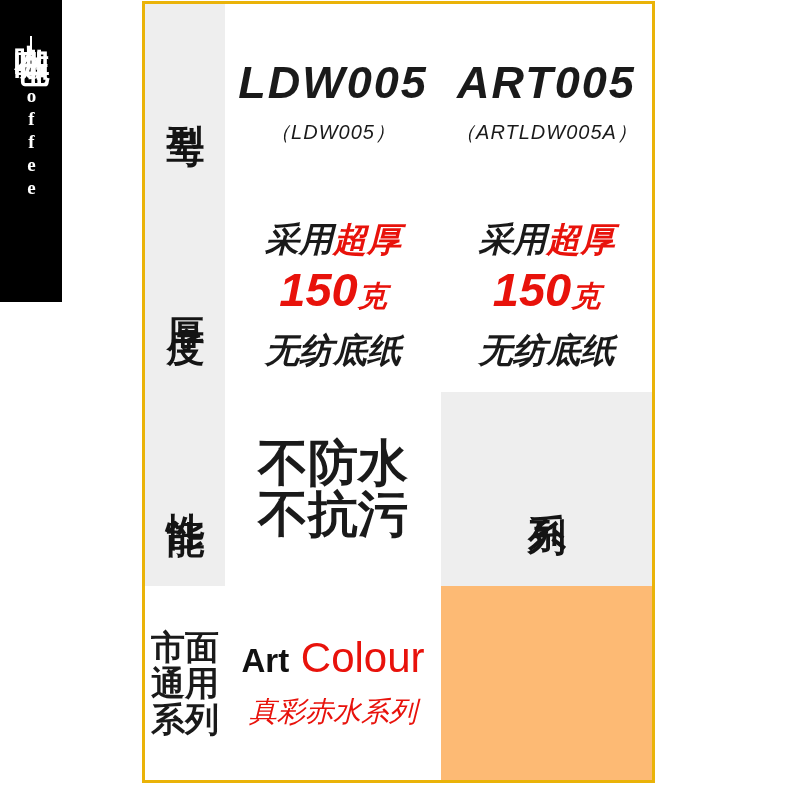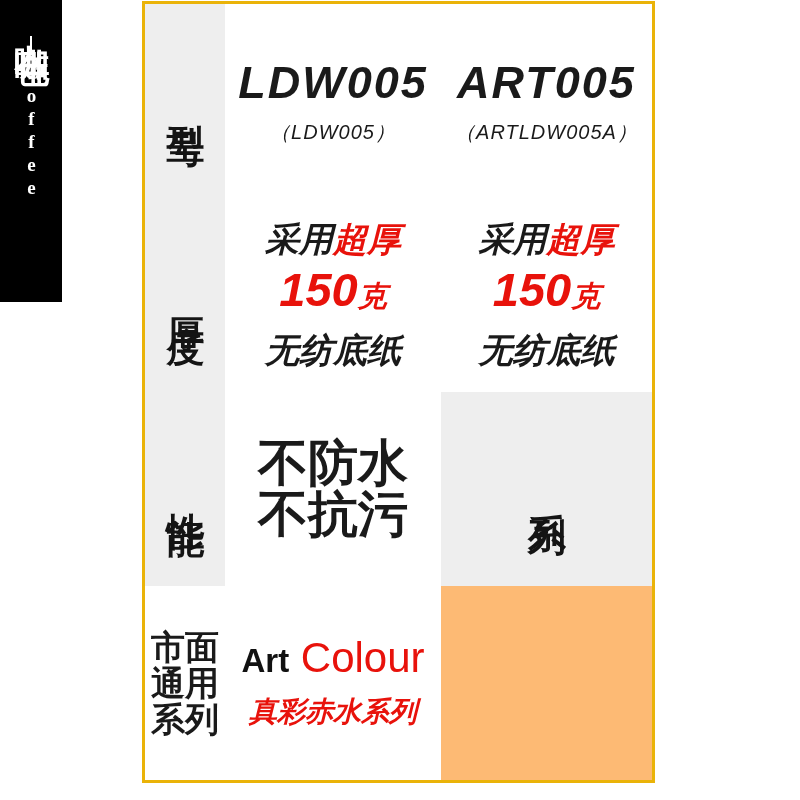--- a/index.html
+++ b/index.html
@@ -100,21 +100,21 @@
   }
   
   .series-generic {
     font-weight: 900; font-size: 34px;
     line-height: 36px; white-space: nowrap;
   }
   .brand { white-space: nowrap; line-height: 44px; }
   .brand-black { font-weight: 700; font-size: 33px; letter-spacing: 0px; color: #111111; }
   .brand-red   { font-weight: 400; font-size: 42px; color: #e8120b; }
   .brand-sub {
-    font-style: italic; font-weight: 700; font-size: 28px;
+    font-style: italic; font-weight: 400; font-size: 28px;
     color: #e8120b; margin-top: 4px; white-space: nowrap;
   }
 </style>
 </head>
 <body>
 
 <div class="banner">
   <span class="cn">咖啡色</span>
   <span class="divider"></span>
   <span class="en">Coffee</span>

